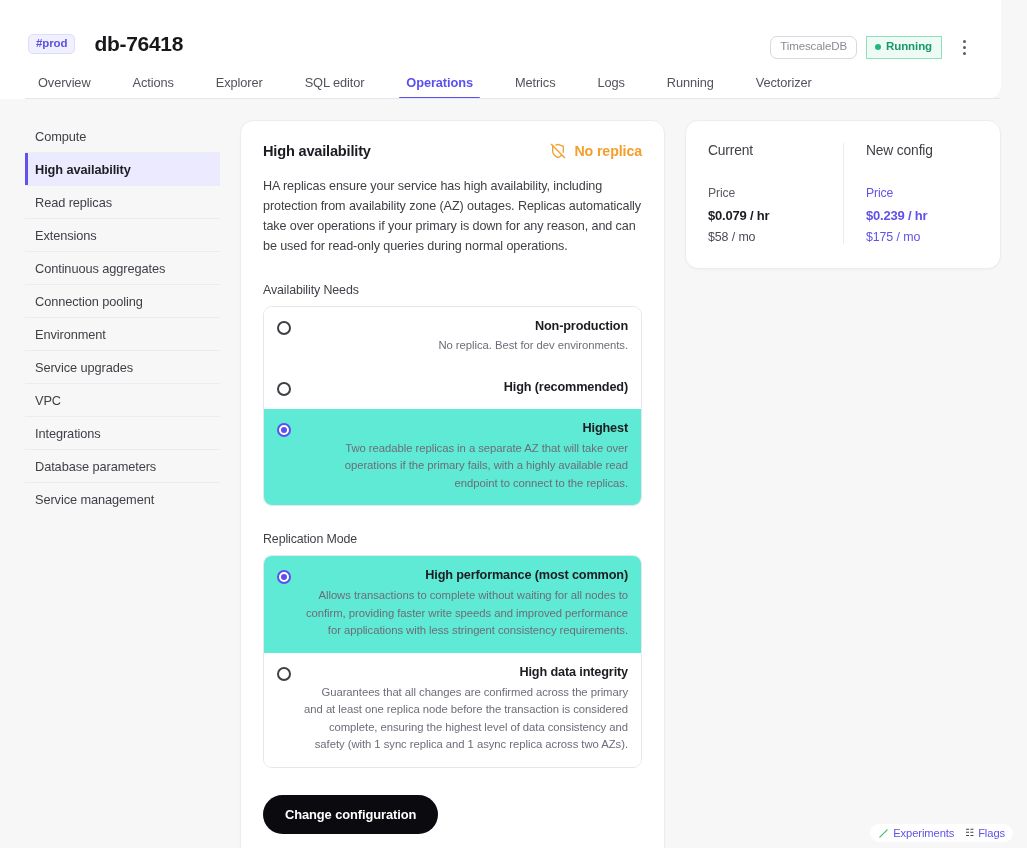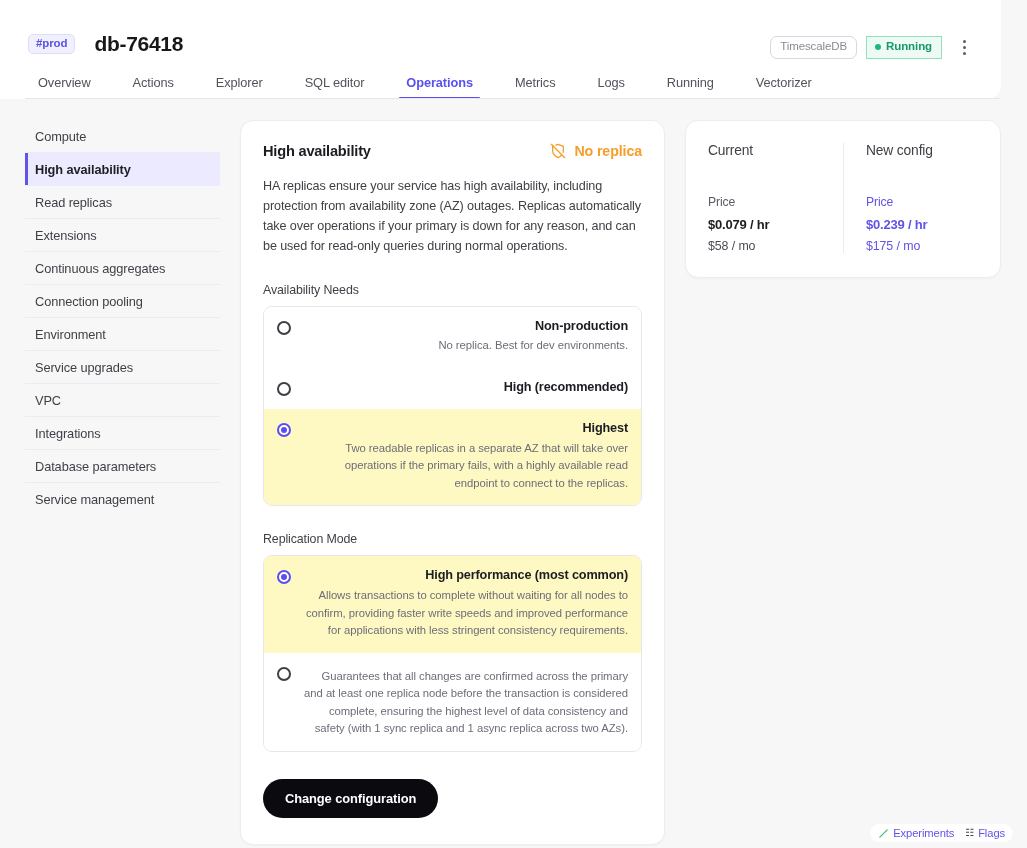--- a/index.html
+++ b/index.html
@@ -238,21 +238,21 @@
     overflow: hidden;
   }
   .radio-opt {
     display: flex;
     gap: 13px;
     padding: 12px 13px 13px 13px;
     cursor: pointer;
     background: #fff;
     text-align: right;
   }
-  .radio-opt.selected { background: #fef9c3; }
+  .radio-opt.selected { background: #5eead4; }
 
   .radio-mark {
     flex: 0 0 auto;
     width: 14px; height: 14px;
     border-radius: 50%;
     border: 2px solid #3f3f46;
     margin-top: 2px;
     position: relative;
     background: #fff;
   }
@@ -318,21 +318,21 @@
   .price-col.new {
     border-left: 1px solid #ececf0;
   }
   .price-col-head {
     font-size: 13.8px;
     color: #3f3f46;
     letter-spacing: -0.15px;
   }
   .price-col.new .price-col-head { color: #3f3f46; }
   .price-label {
-    margin-top: 37px;
+    margin-top: 28px;
     font-size: 12.2px;
     color: #5c5c66;
     letter-spacing: -0.1px;
   }
   .price-main {
     margin-top: 8px;
     font-size: 13px;
     font-weight: 700;
     color: #1c1c22;
     letter-spacing: -0.2px;
@@ -479,20 +479,21 @@
         <span class="radio-mark"></span>
         <span class="opt-body">
           <span class="opt-title" style="display:block">High performance (most common)</span>
           <span class="opt-desc" style="display:block">Allows transactions to complete without waiting for all nodes to confirm, providing faster write speeds and improved performance for applications with less stringent consistency requirements.</span>
         </span>
       </div>
 
       <div class="radio-opt">
         <span class="radio-mark"></span>
         <span class="opt-body">
+          <span class="opt-title" style="display:block">High data integrity</span>
           <span class="opt-desc" style="display:block">Guarantees that all changes are confirmed across the primary and at least one replica node before the transaction is considered complete, ensuring the highest level of data consistency and safety (with 1 sync replica and 1 async replica across two AZs).</span>
         </span>
       </div>
     </div>
 
     <button class="change-btn">Change configuration</button>
   </div>
 
   <div class="price-card">
     <div class="price-col">

